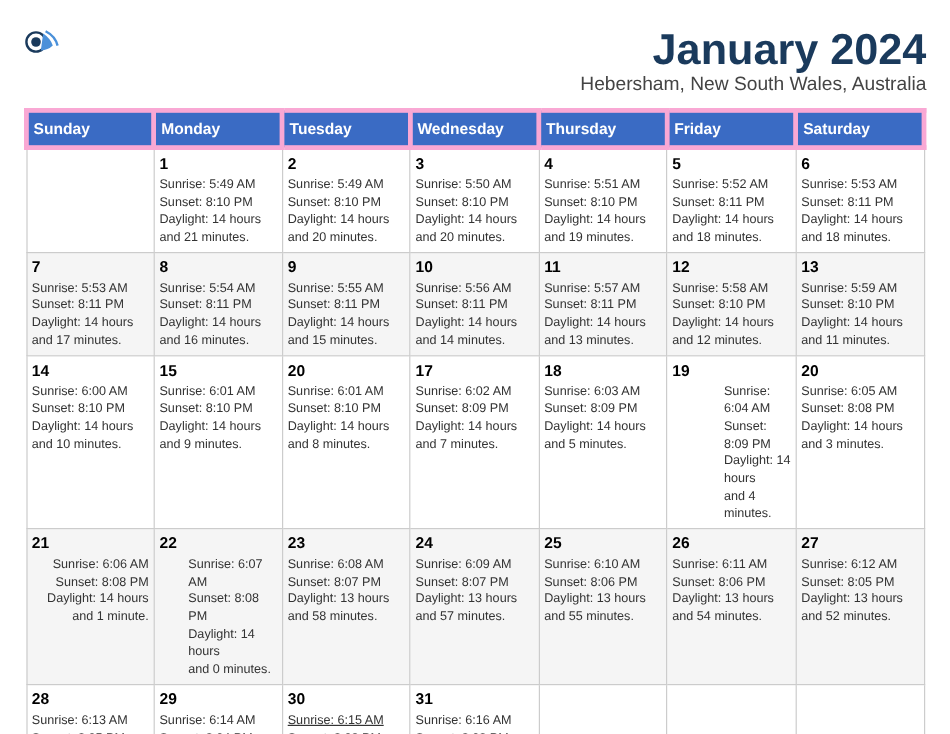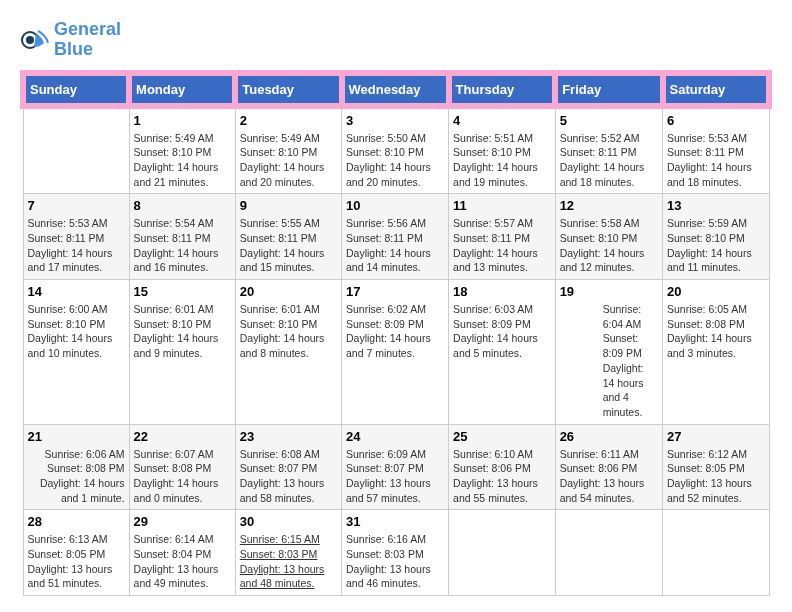--- a/index.html
+++ b/index.html
@@ -51,21 +51,21 @@
       border-collapse: collapse;
       font-size: 11px;
     }
     .calendar-table th {
       background-color: #3a6bc4;
       color: #fff;
       padding: 6px 4px;
       text-align: left;
       font-size: 13px;
       font-weight: bold;
-      border: 6px solid #f9a8d4;
+      border: 4px solid #f9a8d4;
     }
     .calendar-table td {
       border: 1px solid #ccc;
       vertical-align: top;
       padding: 4px;
       width: 108px;
       min-height: 80px;
       background: #fff;
     }
     .calendar-table tr:nth-child(even) td {
@@ -90,26 +90,24 @@
 <body>
 
 <div class="header-area">
   <div class="logo">
     <svg class="logo-icon" viewBox="0 0 30 30">
       <circle cx="10" cy="15" r="8" fill="none" stroke="#1a3a5c" stroke-width="2"></circle>
       <circle cx="10" cy="15" r="4" fill="#1a3a5c"></circle>
       <path d="M16 8 Q22 12 24 18 Q20 22 14 22" fill="#4a90d9"></path>
       <path d="M18 6 Q26 10 28 18" fill="none" stroke="#4a90d9" stroke-width="2"></path>
     </svg>
-    <div>
-      <div class="logo-text">
-        <span>General</span><br>
-        <span style="color:#4a90d9;">Blue</span>
-      </div>
-    </div>
+  </div>
+  <div class="title-area">
+    <div class="month-title">January 2024</div>
+    <div class="location-title">Hebersham, New South Wales, Australia</div>
   </div>
 </div>
 
 <table class="calendar-table">
   <thead>
     <tr>
     <th>Sunday</th>
         <th>Monday</th>
         <th>Tuesday</th>
         <th>Wednesday</th>
@@ -269,21 +267,21 @@
       <tr>
         <td>
           <div class="day-number">21</div>
           <div class="day-info" style="white-space: pre-line; text-align: right;">Sunrise: 6:06 AM
 Sunset: 8:08 PM
 Daylight: 14 hours
 and 1 minute.</div>
         </td>
         <td>
           <div class="day-number">22</div>
-          <div class="day-info" style="white-space: pre-line;">Sunrise: 6:07 AM
+          <div class="day-info" style="white-space: pre-line; margin-left: 24px;">Sunrise: 6:07 AM
 Sunset: 8:08 PM
 Daylight: 14 hours
 and 0 minutes.</div>
         </td>
         <td>
           <div class="day-number">23</div>
           <div class="day-info" style="white-space: pre-line;">Sunrise: 6:08 AM
 Sunset: 8:07 PM
 Daylight: 13 hours
 and 58 minutes.</div>

